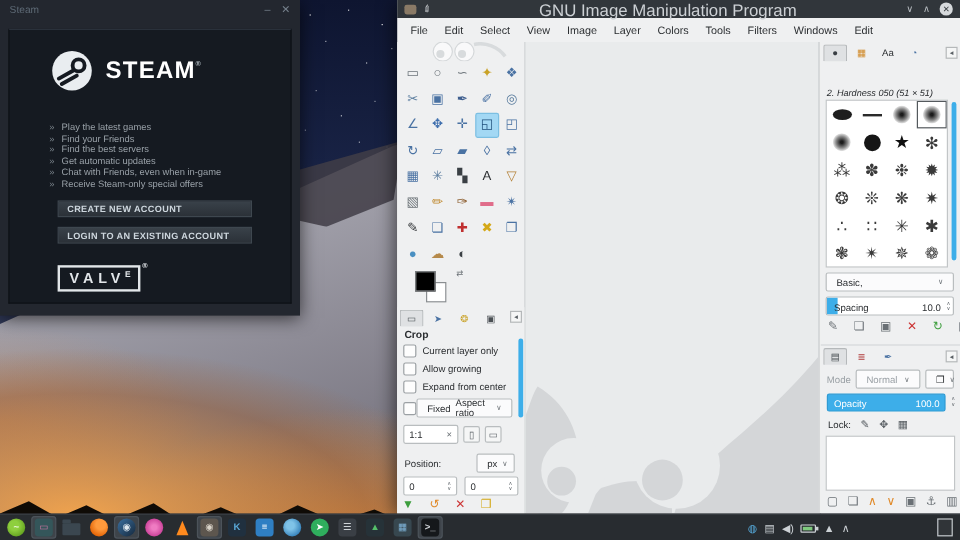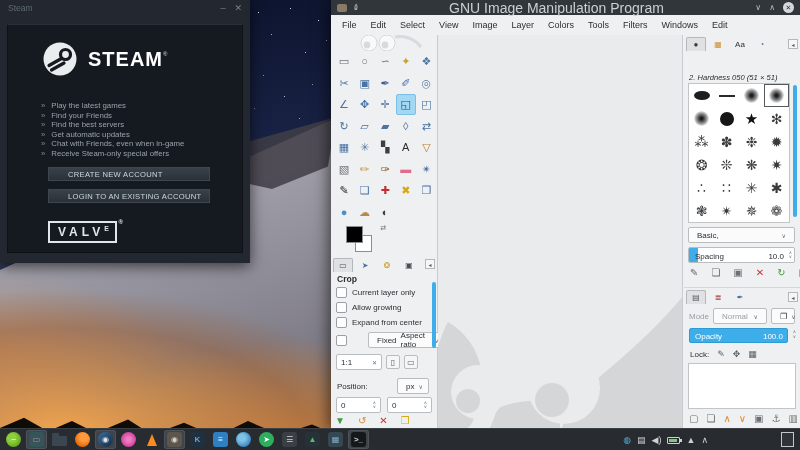--- a/index.html
+++ b/index.html
@@ -41,22 +41,22 @@
   .steam-body { position:absolute; left:7px; right:7px; top:24px; bottom:10px;
     background:#151a21; border:1px solid #0e1116; border-top:1px solid #2a313b; }
   .steam-logo-row { position:absolute; left:34px; top:16px; display:flex; align-items:center; gap:10px; }
   .steam-brand { color:#fff; font-size:20px; font-weight:bold; letter-spacing:1px; }
   .steam-reg { color:#aab3ba; font-size:6px; vertical-align:10px; }
   .steam-features { position:absolute; left:33px; top:76px; }
   .feat-row { display:flex; gap:6px; line-height:9.6px; }
   .feat-bullet { color:#7c858d; font-size:7.8px; }
   .feat-text { color:#99a1a8; font-size:7.8px; }
   .steam-btn { position:absolute; left:40px; width:162px; height:14px; display:flex; align-items:center;
-    padding-left:19px; background:linear-gradient(#394149,#2b3138); border:1px solid #3e474f;
-    color:#cdd6dd; font-size:7.6px; letter-spacing:.3px; cursor:default; }
+    padding-left:7px; background:linear-gradient(#394149,#2b3138); border:1px solid #3e474f;
+    color:#cdd6dd; font-size:7.6px; letter-spacing:.3px; cursor:default;font-weight:bold; }
   .steam-btn.create { top:142px; }
   .steam-btn.login { top:164px; }
   .valve-logo { position:absolute; left:40px; top:196px; border:2px solid #e2e6e9; color:#e2e6e9;
     padding:2px 6px 2px 8px; font-weight:bold; font-size:12px; letter-spacing:4px; }
   .valve-e { font-size:7px; vertical-align:5px; letter-spacing:0; }
   .valve-reg { position:absolute; right:-8px; top:-4px; font-size:6px; letter-spacing:0; }
 
   
   .gimp-window { position:absolute; left:331px; top:0; width:469px; height:428px;
     background:#eff0f1; box-shadow:-3px 3px 14px rgba(0,0,0,.55); }
@@ -95,21 +95,21 @@
   .dock-tab { width:20px; height:14px; display:flex; align-items:center; justify-content:center;
     font-size:8px; border-radius:2px 2px 0 0; color:#4a72a3; }
   .dock-tab.active { background:#dfe1e3; border:1px solid #b5b8ba; border-bottom:none; }
   .dock-arrow { position:absolute; right:2px; top:3px; width:10px; height:10px; border:1px solid #b5b8ba;
     background:#f5f6f6; color:#5a6065; font-size:6px; display:flex; align-items:center; justify-content:center; }
   .to-title { position:absolute; left:6px; top:18px; font-size:8.6px; font-weight:bold; color:#2b2e31; }
   .chk-col { position:absolute; left:5px; top:29px; }
   .chk-row { display:flex; align-items:center; gap:5px; height:15px; }
   .chk-box { width:11px; height:11px; background:#fdfdfd; border:1px solid #9ba0a4; border-radius:2px; }
   .chk-label { font-size:8px; color:#2b2e31; }
-  .fixed-row { position:absolute; left:5px; top:76px; display:flex; align-items:center; gap:21px; }
+  .fixed-row { position:absolute; left:5px; top:76px; display:flex; align-items:center; gap:0; }
   .g-select { background:#fbfbfc; border:1px solid #b9bdbf; border-radius:2px; height:16px;
     display:flex; align-items:center; font-size:8px; color:#2b2e31; padding:0 8px; gap:4px; }
   .g-caret { color:#6a7075; font-size:6px; margin-left:auto; }
   .fixed-select { width:80px; }
   .ratio-row { position:absolute; left:5px; top:98px; display:flex; align-items:center; gap:4px; }
   .g-input { background:#fff; border:1px solid #b9bdbf; border-radius:2px; height:16px;
     display:flex; align-items:center; font-size:8px; color:#2b2e31; padding:0 4px; }
   .ratio-input { width:46px; }
   .tiny-btn { width:14px; height:14px; border:1px solid #b9bdbf; background:#f5f6f6; border-radius:2px;
     display:flex; align-items:center; justify-content:center; font-size:8px; color:#5a6065; }

